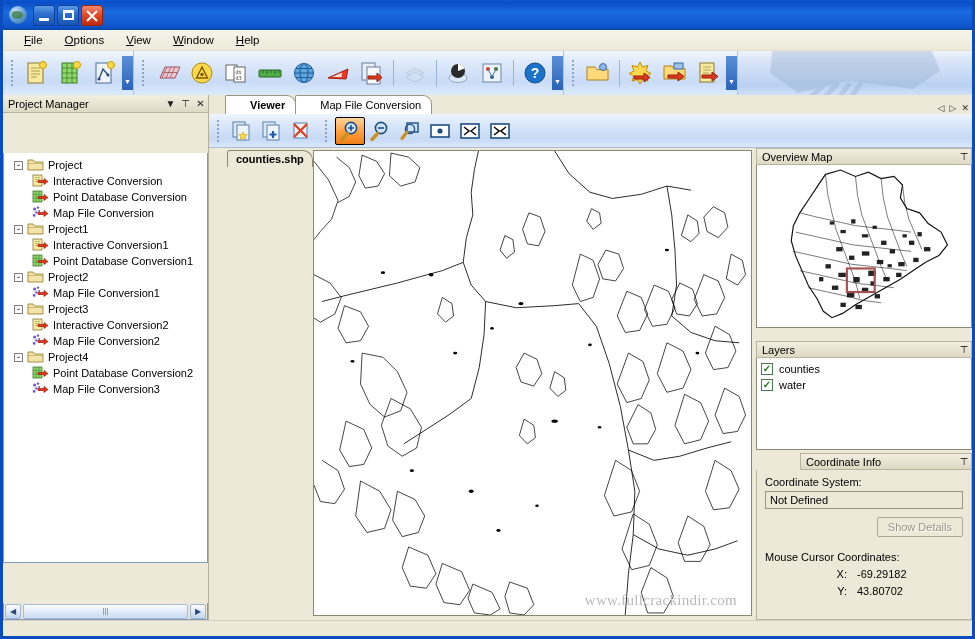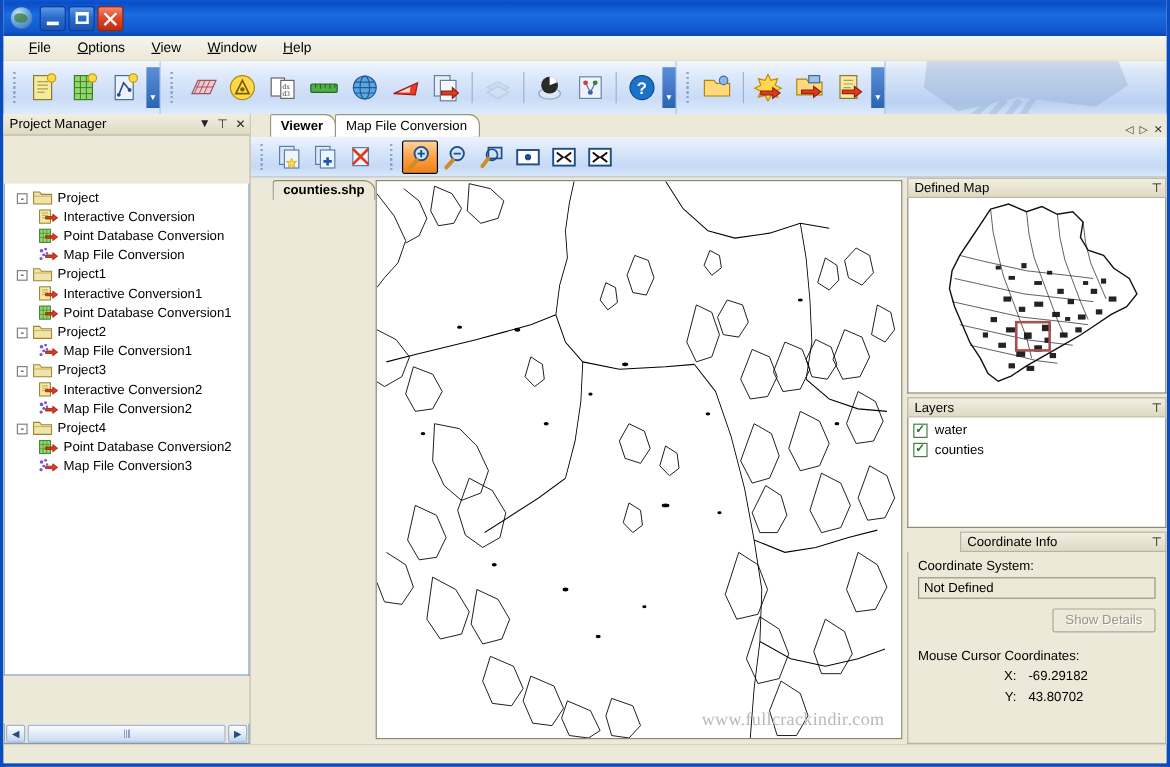--- a/index.html
+++ b/index.html
@@ -125,21 +125,21 @@
     border:1px solid #a5bad8;border-radius:2px;
     display:flex;align-items:center;justify-content:center;}
   .sthumb:after{content:"";width:6px;height:7px;
     background-image:repeating-linear-gradient(90deg,#8aa3c6 0 1px,transparent 1px 2px);}
 
   
   .center { flex:1 1 auto; display:flex; flex-direction:column; min-width:0; background:#ece9d8; }
   .tabstrip { height:19px; flex:0 0 19px; display:flex; align-items:flex-end; padding-left:16px;
               background:#ece9d8; position:relative; }
   .tab {
-    padding:2px 10px 2px 8px; font-size:11px; background:#fff;
+    padding:2px 10px 2px 24px; font-size:11px; background:#fff;
     border:1px solid #9a957f; border-bottom:none; border-radius:2px 9px 0 0;
     margin-right:-1px; cursor:pointer; line-height:14px;
   }
   .tab.active { font-weight:bold; z-index:3; }
   .tab.inactive { background:#fff; color:#000; font-weight:normal; }
   .tabnav{ position:absolute; right:3px; bottom:1px; display:flex; gap:5px; align-items:center;}
   .tabnav span{font-size:9px;color:#333;cursor:pointer;}
 
   .maptools {
     height:34px; flex:0 0 34px; display:flex; align-items:center;
@@ -729,21 +729,21 @@
                 <ellipse cx="440" cy="96" rx="2.6" ry="1.3"></ellipse>
                 <ellipse cx="478" cy="196" rx="2.4" ry="1.3"></ellipse>
               </g>
             </svg>
             <div class="watermark">www.fullcrackindir.com</div>
           </div>
         </div>
 
         <div class="rightdock">
           <div class="rhdr">
-            <span class="t">Defined Map</span>
+            <span class="t">Overview Map</span>
             <span class="pin">⊤</span>
           </div>
           <div class="ovbox">
             <svg viewBox="0 0 200 150" preserveAspectRatio="xMidYMid meet">
               <path d="M64 8 L78 4 L92 10 L104 6 L116 12 L128 10 L136 18 L134 30 L140 40
                        L152 44 L160 54 L172 62 L178 74 L170 84 L158 90 L146 98 L134 106
                        L120 114 L106 122 L92 130 L80 138 L70 142 L62 136 L56 124 L48 112
                        L42 98 L36 84 L32 70 L34 56 L40 44 L48 32 L56 20 Z" fill="#ffffff" stroke="#111" stroke-width="1.1"></path>
               <g stroke="#111" stroke-width="0.55" fill="none" opacity=".95">
                 <path d="M64 8 L66 26 L70 44 L74 60 L80 76 L86 92 L92 108 L96 124"></path>
@@ -787,32 +787,32 @@
                   <rect x="92" y="130" width="6" height="4"></rect>
                 <rect x="78" y="128" width="5" height="4"></rect>
                   <rect x="106" y="108" width="4" height="4"></rect>
                 <rect x="122" y="92" width="4" height="3"></rect>
                   <rect x="136" y="64" width="4" height="3"></rect>
               </g>
               <rect x="84" y="96" width="26" height="22" fill="none" stroke="#a85050" stroke-width="2"></rect>
             </svg>
           </div>
 
-          <div class="rhdr" style="margin-top:3px;">
+          <div class="rhdr" style="margin-top:13px;">
             <span class="t">Layers</span>
             <span class="pin">⊤</span>
           </div>
           <div class="layerbox" id="layers">
               <div class="lrow">
                 <span class="chk"></span>
-                <span>water</span>
+                <span>counties</span>
               </div>
               <div class="lrow">
                 <span class="chk"></span>
-                <span>counties</span>
+                <span>water</span>
               </div>
             </div>
 
           <div class="rhdr" style="margin-top:3px;margin-left:44px;">
             <span class="t">Coordinate Info</span>
             <span class="pin">⊤</span>
           </div>
           <div class="coordbody">
             <div>Coordinate System:</div>
             <div class="csfield">Not Defined</div>

